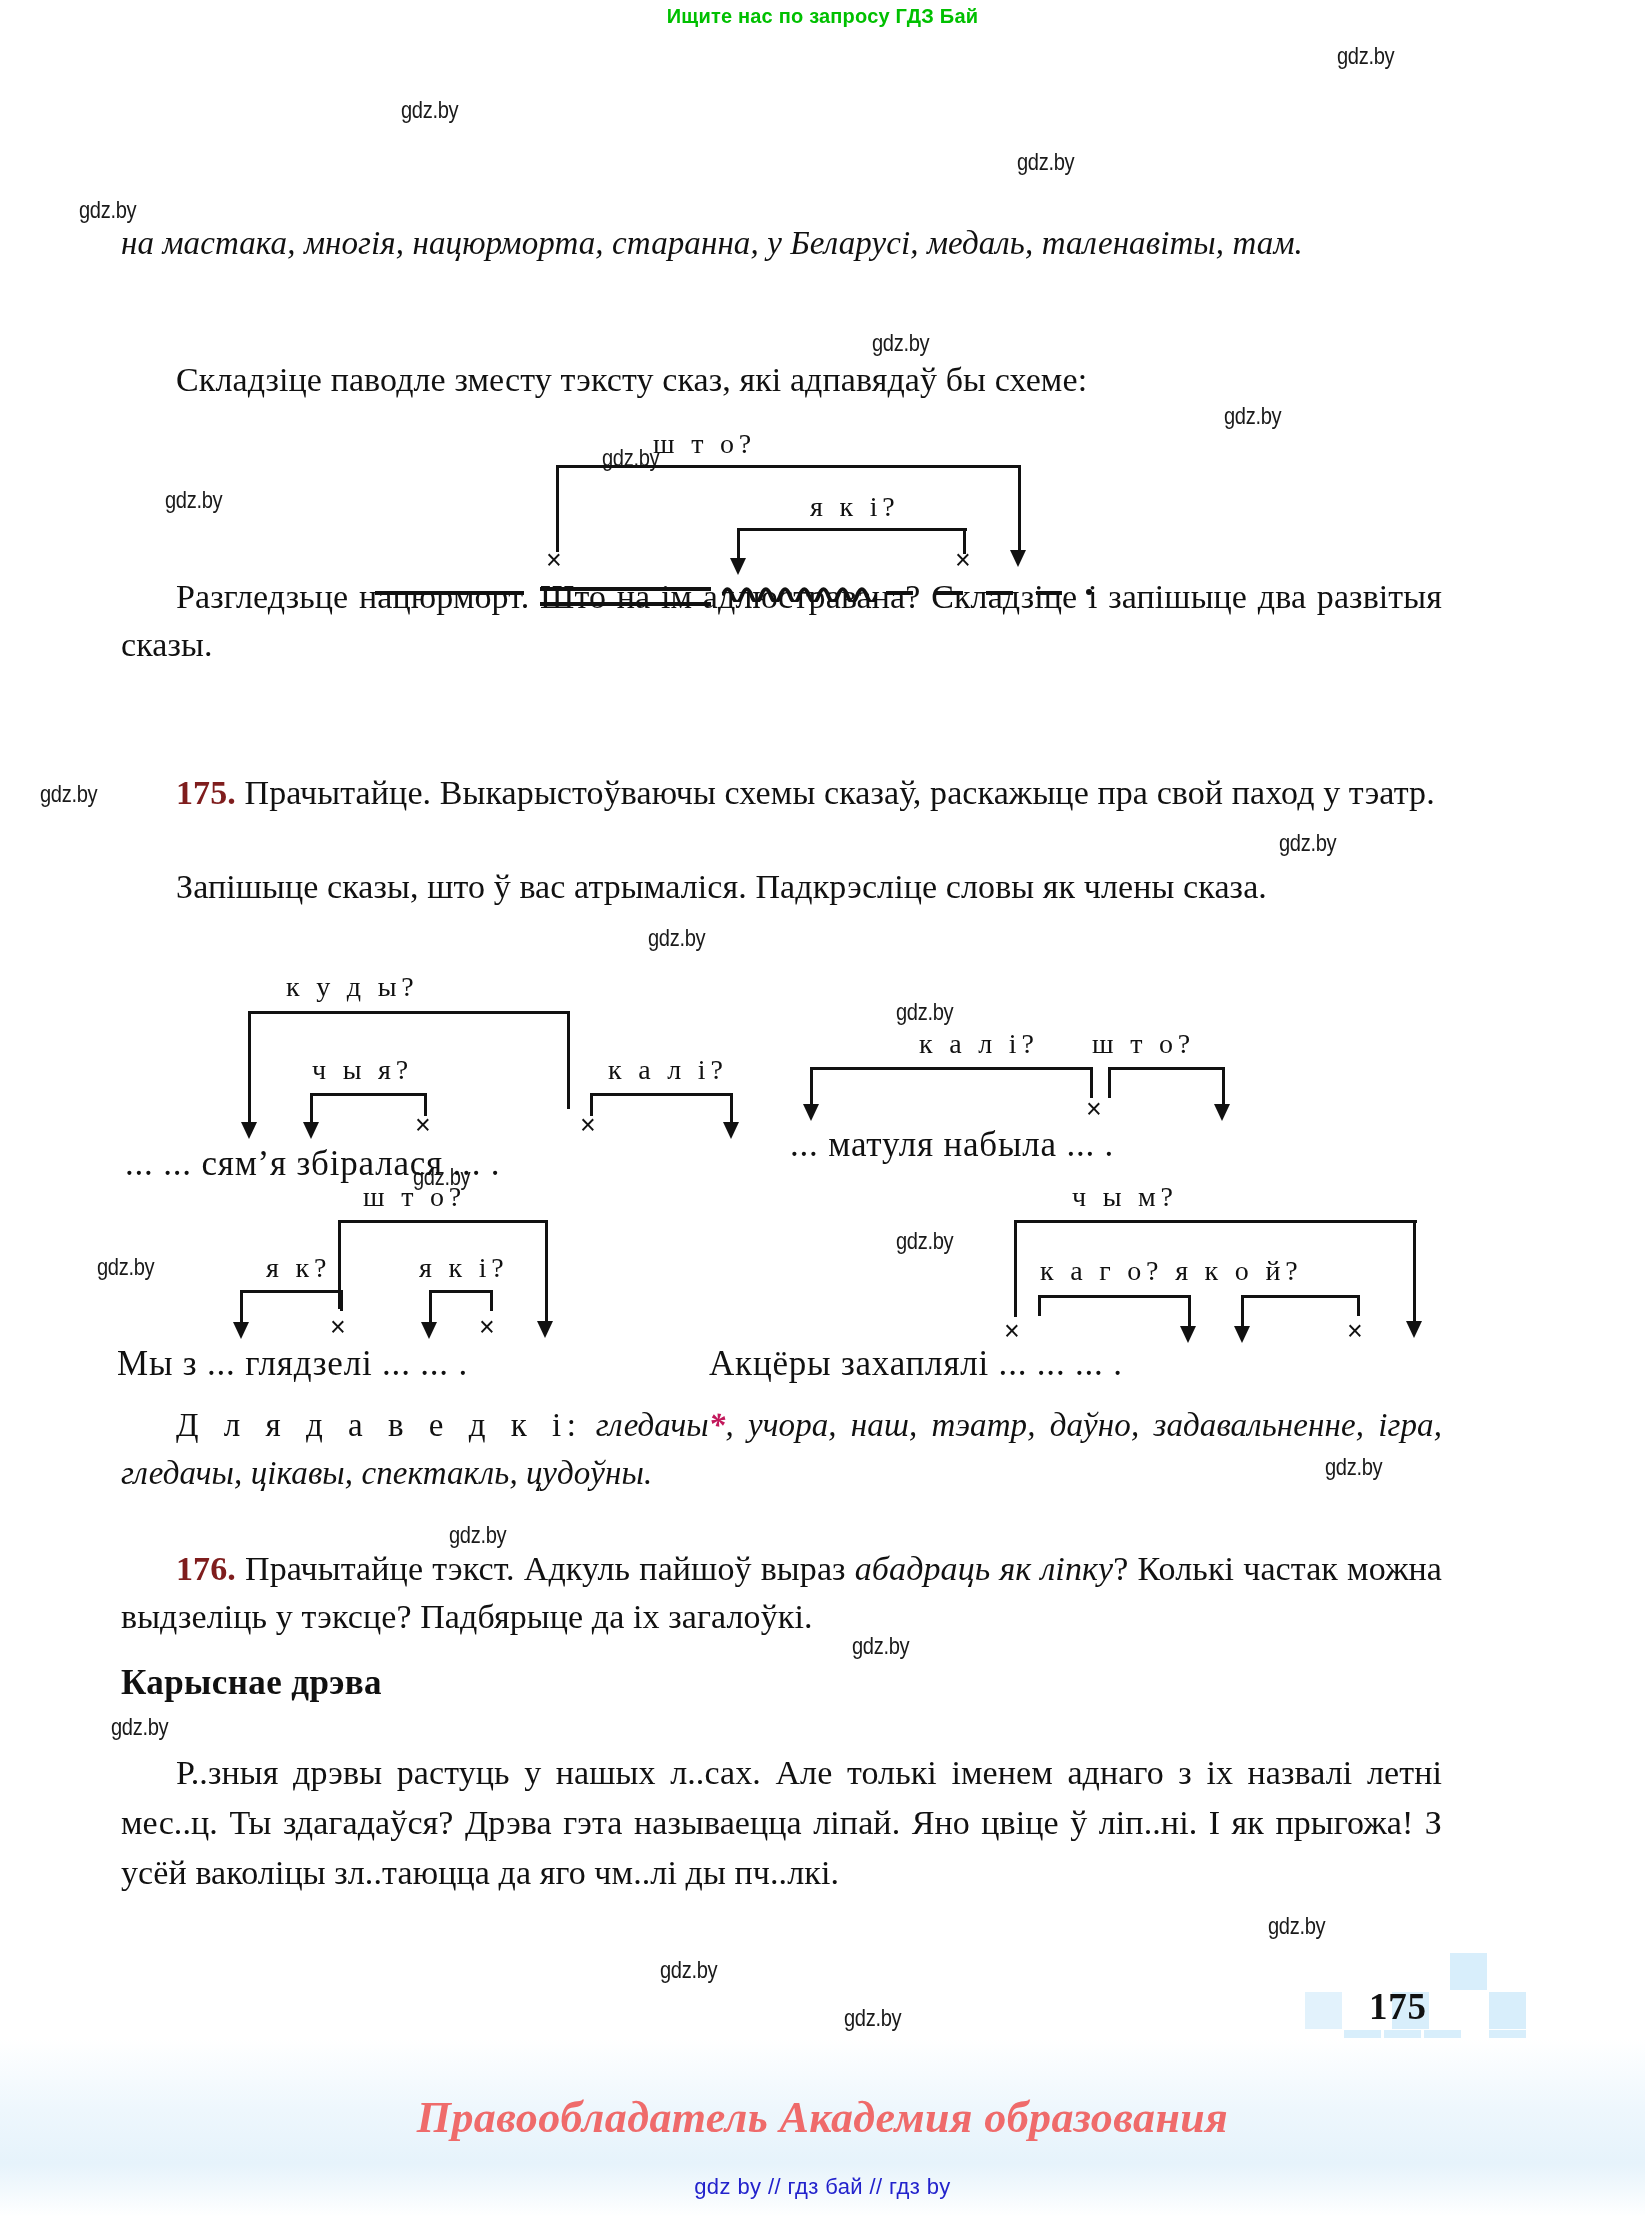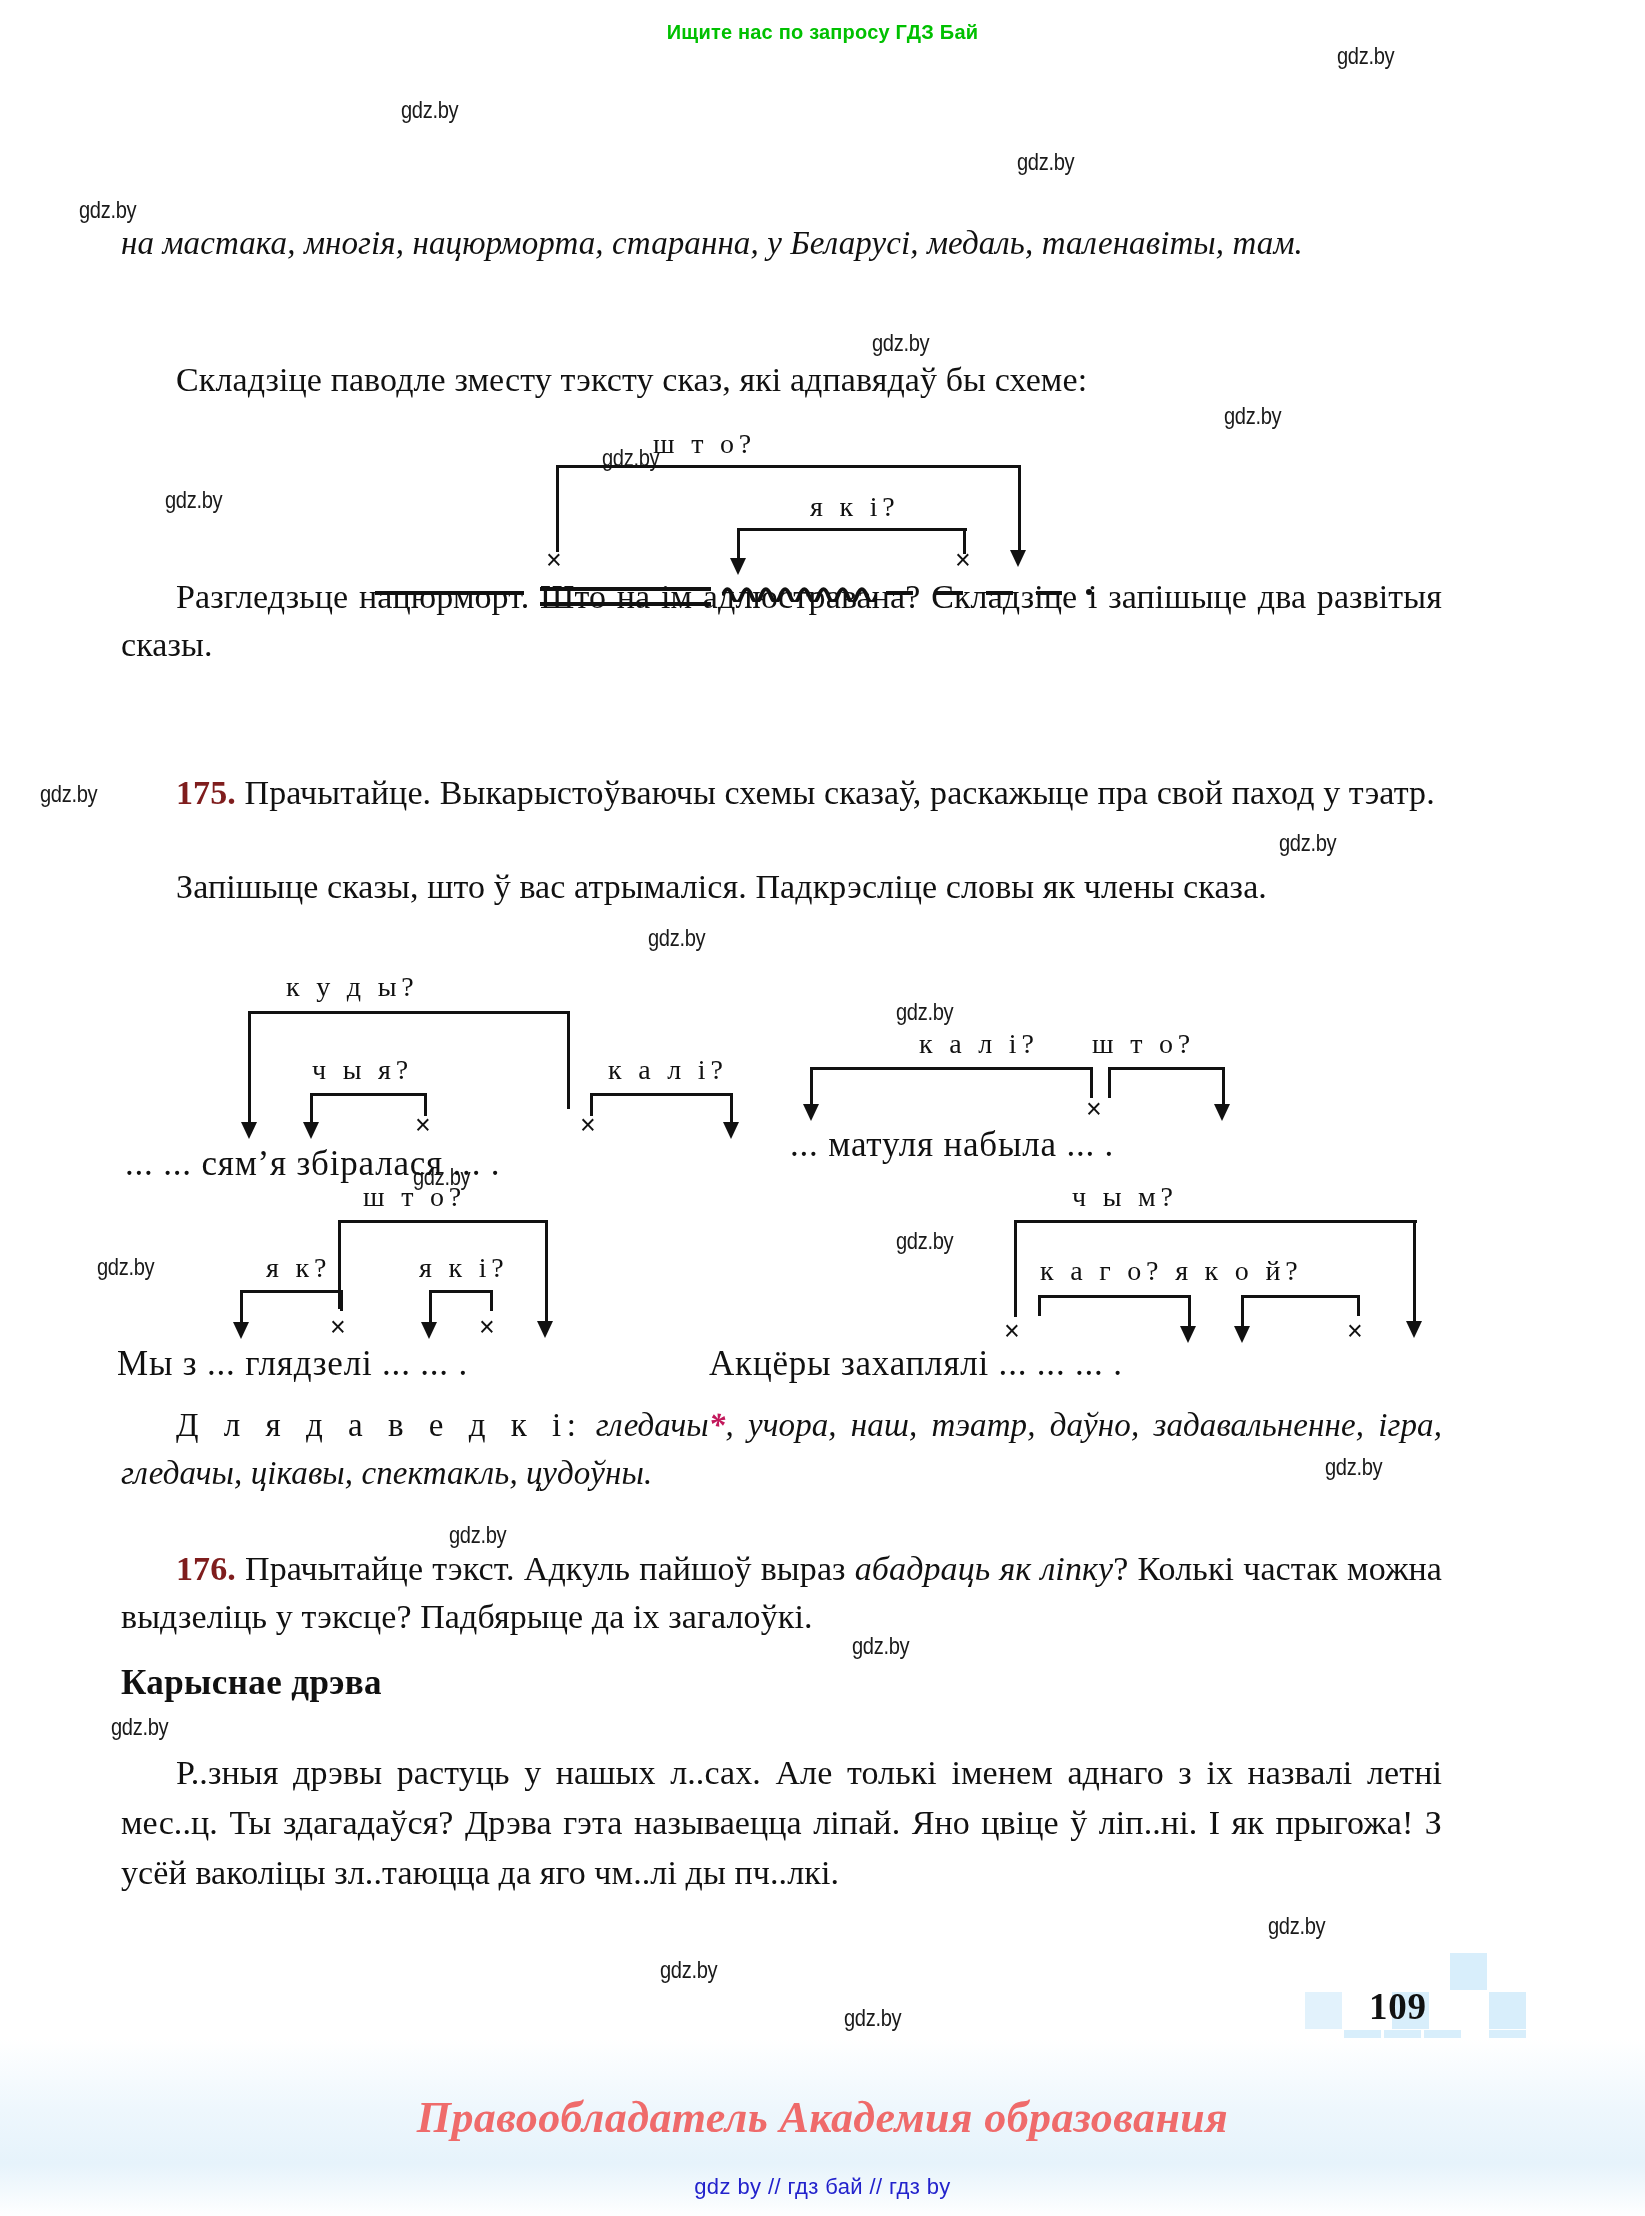--- a/index.html
+++ b/index.html
@@ -12,21 +12,20 @@
     color:#111;
   }
   
   .top-banner{
     position:absolute;top:4.8px;left:0;width:100%;
     text-align:center;
     color:#00c000;
     font-family:"Liberation Sans", sans-serif;
     font-size:20px;font-weight:bold;
     letter-spacing:0.2px;
-    margin-top:16px;
   }
   
   .wm{
     position:absolute;
     font-family:"Liberation Sans", sans-serif;
     font-size:23.4px;
     color:#1a1a1a;
     white-space:nowrap;
     transform:scaleX(0.86);
     transform-origin:left center;
@@ -323,18 +322,18 @@
   <div class="sq" style="left:16px;top:39px;width:37px;height:37px;background:#e2f2fc;"></div>
   <div class="sq" style="left:55px;top:77px;width:37px;height:37px;background:#d8eefb;"></div>
   <div class="sq" style="left:95px;top:77px;width:37px;height:37px;background:#d8eefb;"></div>
   <div class="sq" style="left:135px;top:77px;width:37px;height:37px;background:#d8eefb;"></div>
   <div class="sq" style="left:200px;top:77px;width:37px;height:37px;background:#d8eefb;"></div>
   <div class="sq" style="left:105px;top:118px;width:37px;height:37px;background:#d2ebfa;"></div>
   <div class="sq" style="left:55px;top:158px;width:37px;height:37px;background:#d8eefb;"></div>
   <div class="sq" style="left:139px;top:158px;width:37px;height:37px;background:#d8eefb;"></div>
 </div>
 
-<div class="pagenum" style="left:1369px;top:1985px;">109</div>
+<div class="pagenum" style="left:1369px;top:1985px;">175</div>
 
 <div class="footer-grad" style="top:2038px;height:179px;"></div>
 <div class="copyright" style="top:2092px;left:0;">Правообладатель Академия образования</div>
 <div class="footlinks" style="top:2174px;left:0;">gdz by  //  гдз бай  //  гдз by</div>
 
 
 </body></html>

